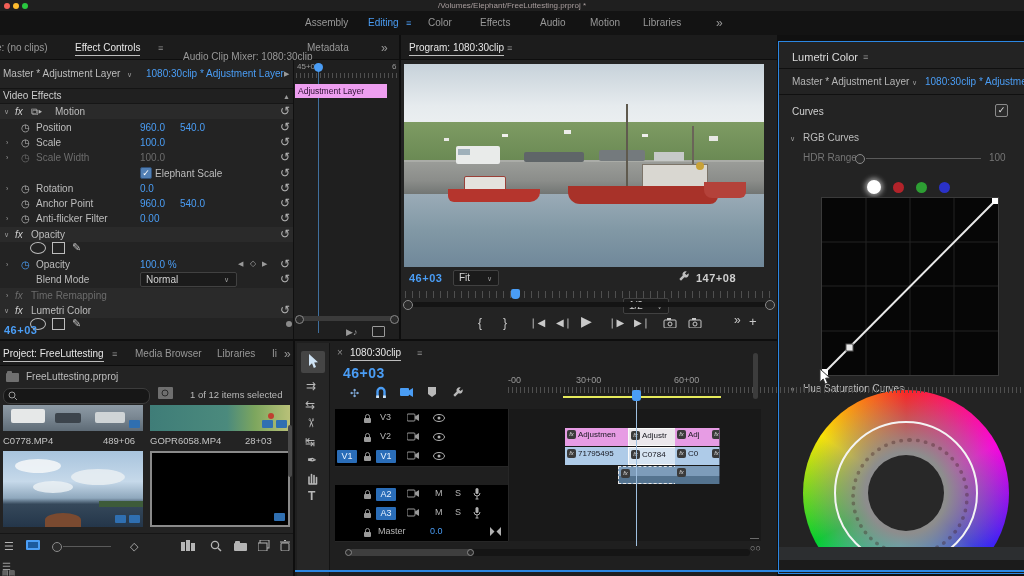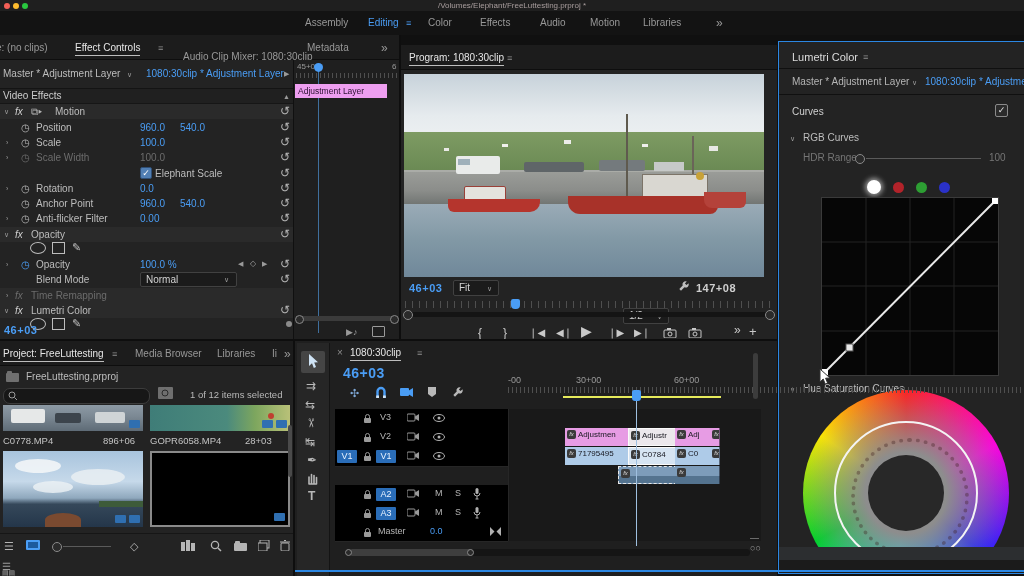--- a/index.html
+++ b/index.html
@@ -212,21 +212,21 @@
         <span style="font-size:8.5px;color:#2a1030;padding-left:3px;line-height:14px;display:block;white-space:nowrap;">Adjustment Layer</span>
       </div>
       <div class="a" style="left:4px;top:256px;width:96px;height:5px;background:#3b3b3b;border-radius:3px;"></div>
       <span class="a" style="left:1px;top:255px;width:7px;height:7px;border:1px solid #8a8a8a;border-radius:50%;background:#2a2a2a;"></span>
       <span class="a" style="left:96px;top:255px;width:7px;height:7px;border:1px solid #8a8a8a;border-radius:50%;background:#2a2a2a;"></span>
       <span class="a" style="left:52px;top:267px;color:#9a9a9a;font-size:9px;">▶♪</span>
       <span class="a" style="left:78px;top:266px;width:11px;height:9px;border:1px solid #9a9a9a;border-radius:1px;"></span>
     </div>
   </div>
 
-  <div class="a panel" style="left:401px;top:45px;width:376px;height:306px;">
+  <div class="a panel" style="left:401px;top:35px;width:376px;height:306px;">
     <div class="a tabbar" style="left:0;top:0;width:376px;height:24px;">
       <span class="a tab on" style="left:8px;top:7px;">Program: 1080:30clip</span>
       <span class="a menu-ico" style="left:106px;top:8px;">≡</span>
     </div>
 
     <div class="a" style="left:3px;top:29px;width:360px;height:203px;background:#000;overflow:hidden;">
 
       <div class="a" style="left:0;top:0;width:360px;height:70px;background:linear-gradient(180deg,#c7d2da 0%,#e6ebee 60%,#eef1f2 100%);"></div>
 
       <div class="a" style="left:0;top:58px;width:360px;height:38px;background:linear-gradient(180deg,#7e9b63,#6b8a54);"></div>
@@ -412,21 +412,21 @@
       <span class="a" style="left:92px;top:7px;width:30px;height:11px;background:#cfd4d6;border-radius:2px;"></span>
       <span class="thumb-badge" style="right:3px;bottom:3px;"></span>
     </div>
     <div class="a" style="left:150px;top:64px;width:140px;height:26px;background:linear-gradient(90deg,#3f7d78 0%,#4b8a7d 55%,#7da65e 75%,#b9c178 100%);overflow:hidden;">
       <span class="a" style="left:118px;top:8px;width:6px;height:6px;background:#c04030;border-radius:50%;"></span>
       <span class="thumb-badge" style="right:17px;bottom:3px;"></span>
       <span class="thumb-badge" style="right:3px;bottom:3px;"></span>
     </div>
 
     <span class="a" style="left:3px;top:94px;font-size:9.5px;color:#c4c4c4;">C0778.MP4</span>
-    <span class="a" style="left:103px;top:94px;font-size:9.5px;color:#c4c4c4;">896+06</span>
+    <span class="a" style="left:103px;top:94px;font-size:9.5px;color:#c4c4c4;">489+06</span>
     <span class="a" style="left:150px;top:94px;font-size:9.5px;color:#c4c4c4;">GOPR6058.MP4</span>
     <span class="a" style="left:245px;top:94px;font-size:9.5px;color:#c4c4c4;">28+03</span>
 
     <div class="a" style="left:3px;top:110px;width:140px;height:76px;background:linear-gradient(180deg,#a8c4dd 0%,#c6d9ea 40%,#8fa8bd 62%,#35485a 70%,#24364a 100%);overflow:hidden;">
       <span class="a" style="left:12px;top:8px;width:46px;height:14px;background:#f2f5f7;border-radius:50%;opacity:.9;"></span>
       <span class="a" style="left:68px;top:18px;width:54px;height:16px;background:#e9eef2;border-radius:50%;opacity:.85;"></span>
       <span class="a" style="left:30px;top:30px;width:40px;height:12px;background:#eef2f5;border-radius:50%;opacity:.8;"></span>
       <span class="a" style="left:96px;top:50px;width:44px;height:6px;background:#3d5b3a;"></span>
       <span class="a" style="left:42px;top:62px;width:36px;height:14px;background:#7a4a30;border-radius:50% 50% 0 0;"></span>
       <span class="thumb-badge" style="right:17px;bottom:4px;"></span>

